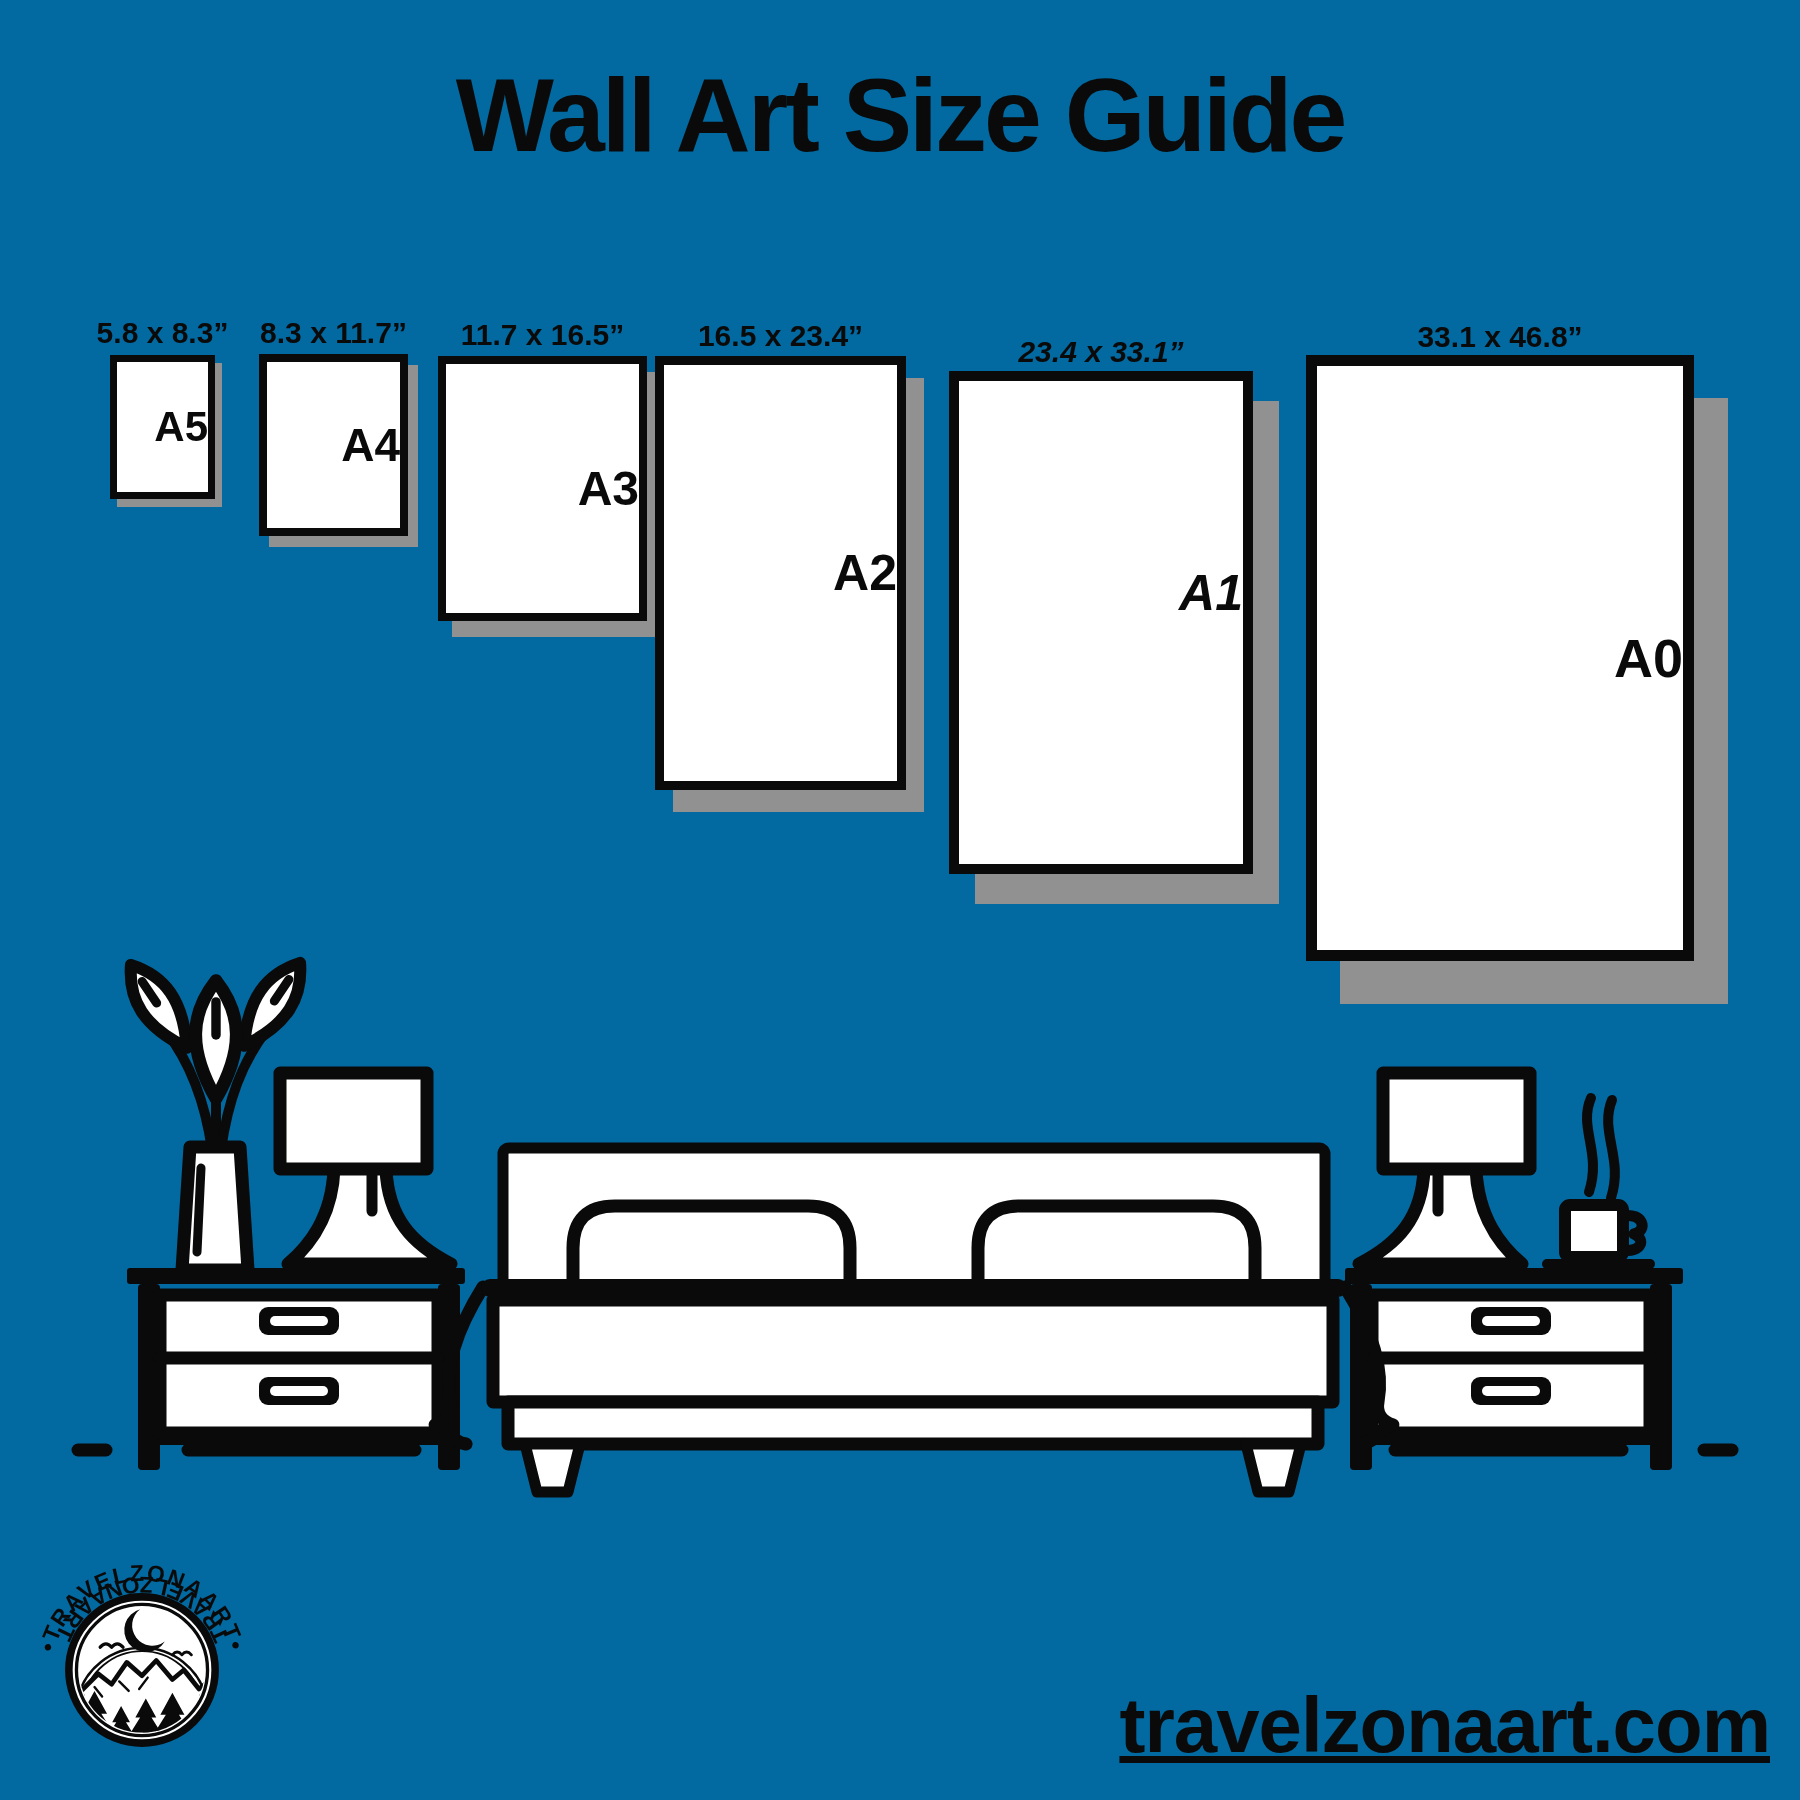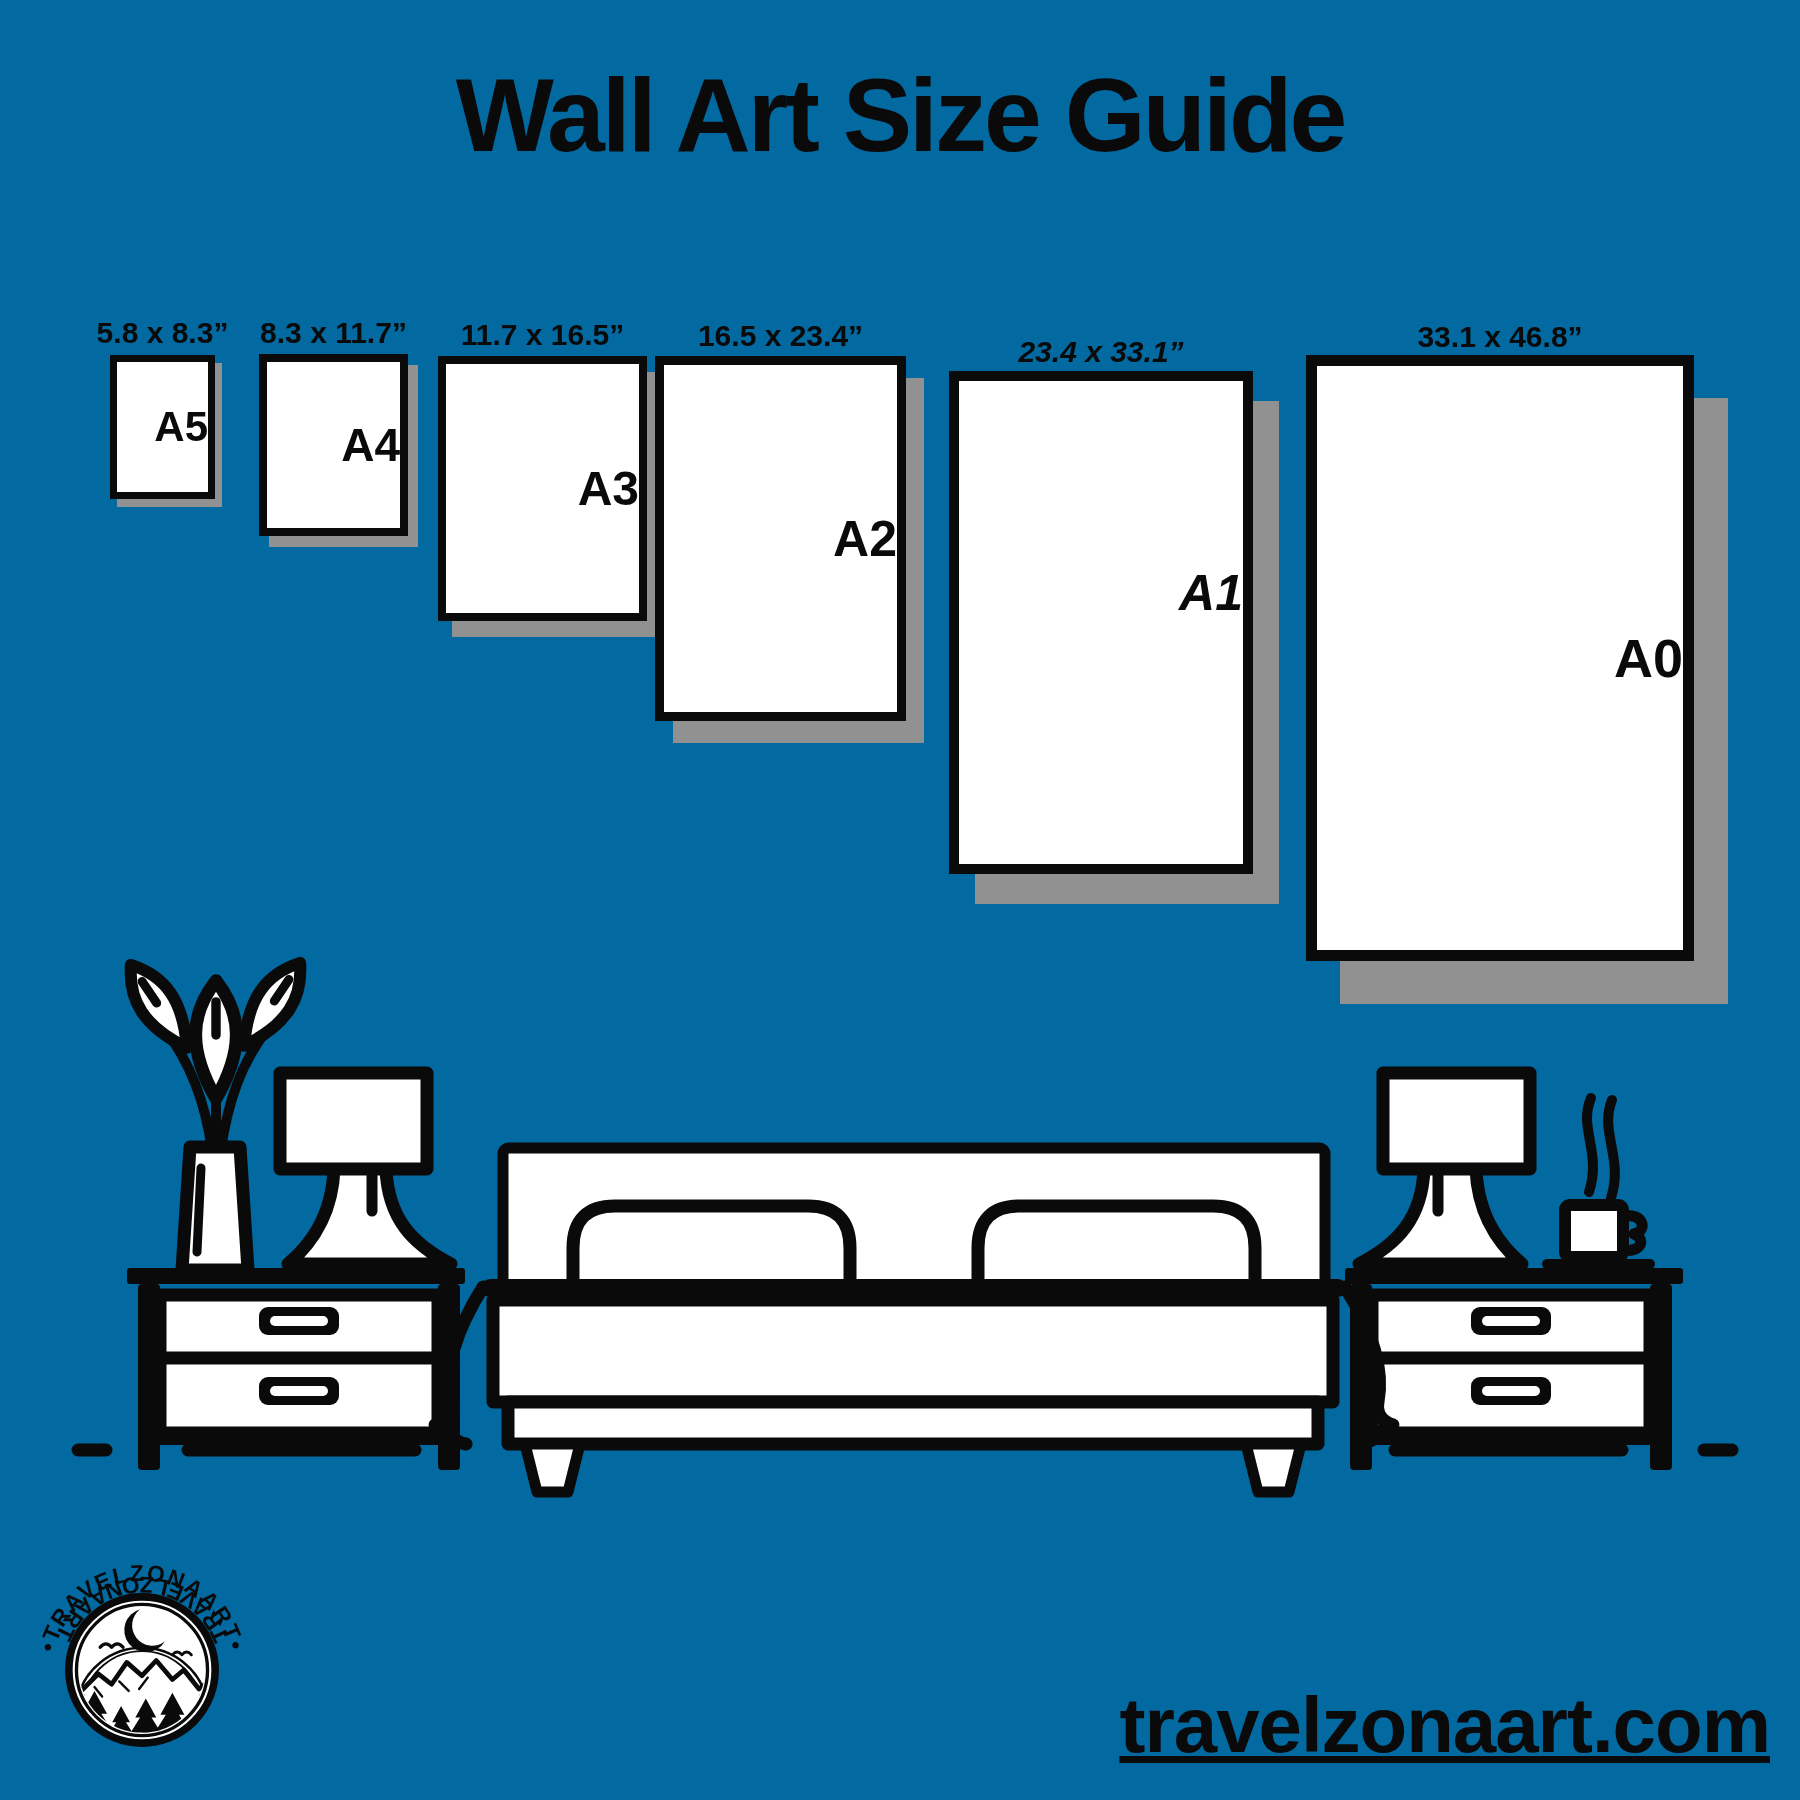--- a/index.html
+++ b/index.html
@@ -33,21 +33,21 @@
   <div class="paper" style="left:259px;top:338px;width:149px;height:182px;border-width:8px;box-shadow:10px 11px 0 0 #919191;">
     <div class="dims">8.3 x 11.7”</div>
     <div class="label" style="font-size:46px;">A4</div>
   </div>
 
   <div class="paper" style="left:438px;top:340px;width:209px;height:265px;border-width:8px;box-shadow:14px 16px 0 0 #919191;">
     <div class="dims">11.7 x 16.5”</div>
     <div class="label" style="font-size:48px;">A3</div>
   </div>
 
-  <div class="paper" style="left:655px;top:340px;width:251px;height:365px;border-width:9px;box-shadow:18px 22px 0 0 #919191;">
+  <div class="paper" style="left:655px;top:340px;width:251px;height:434px;border-width:9px;box-shadow:18px 22px 0 0 #919191;">
     <div class="dims">16.5 x 23.4”</div>
     <div class="label" style="font-size:50px;">A2</div>
   </div>
 
   <div class="paper" style="left:949px;top:355px;width:304px;height:503px;border-width:10px;box-shadow:26px 30px 0 0 #919191;font-style:italic;">
     <div class="dims">23.4 x 33.1”</div>
     <div class="label" style="font-size:50px;margin-top:-60px;">A1</div>
   </div>
 
   <div class="paper" style="left:1306px;top:339px;width:388px;height:606px;border-width:11px;box-shadow:34px 43px 0 0 #919191;">

